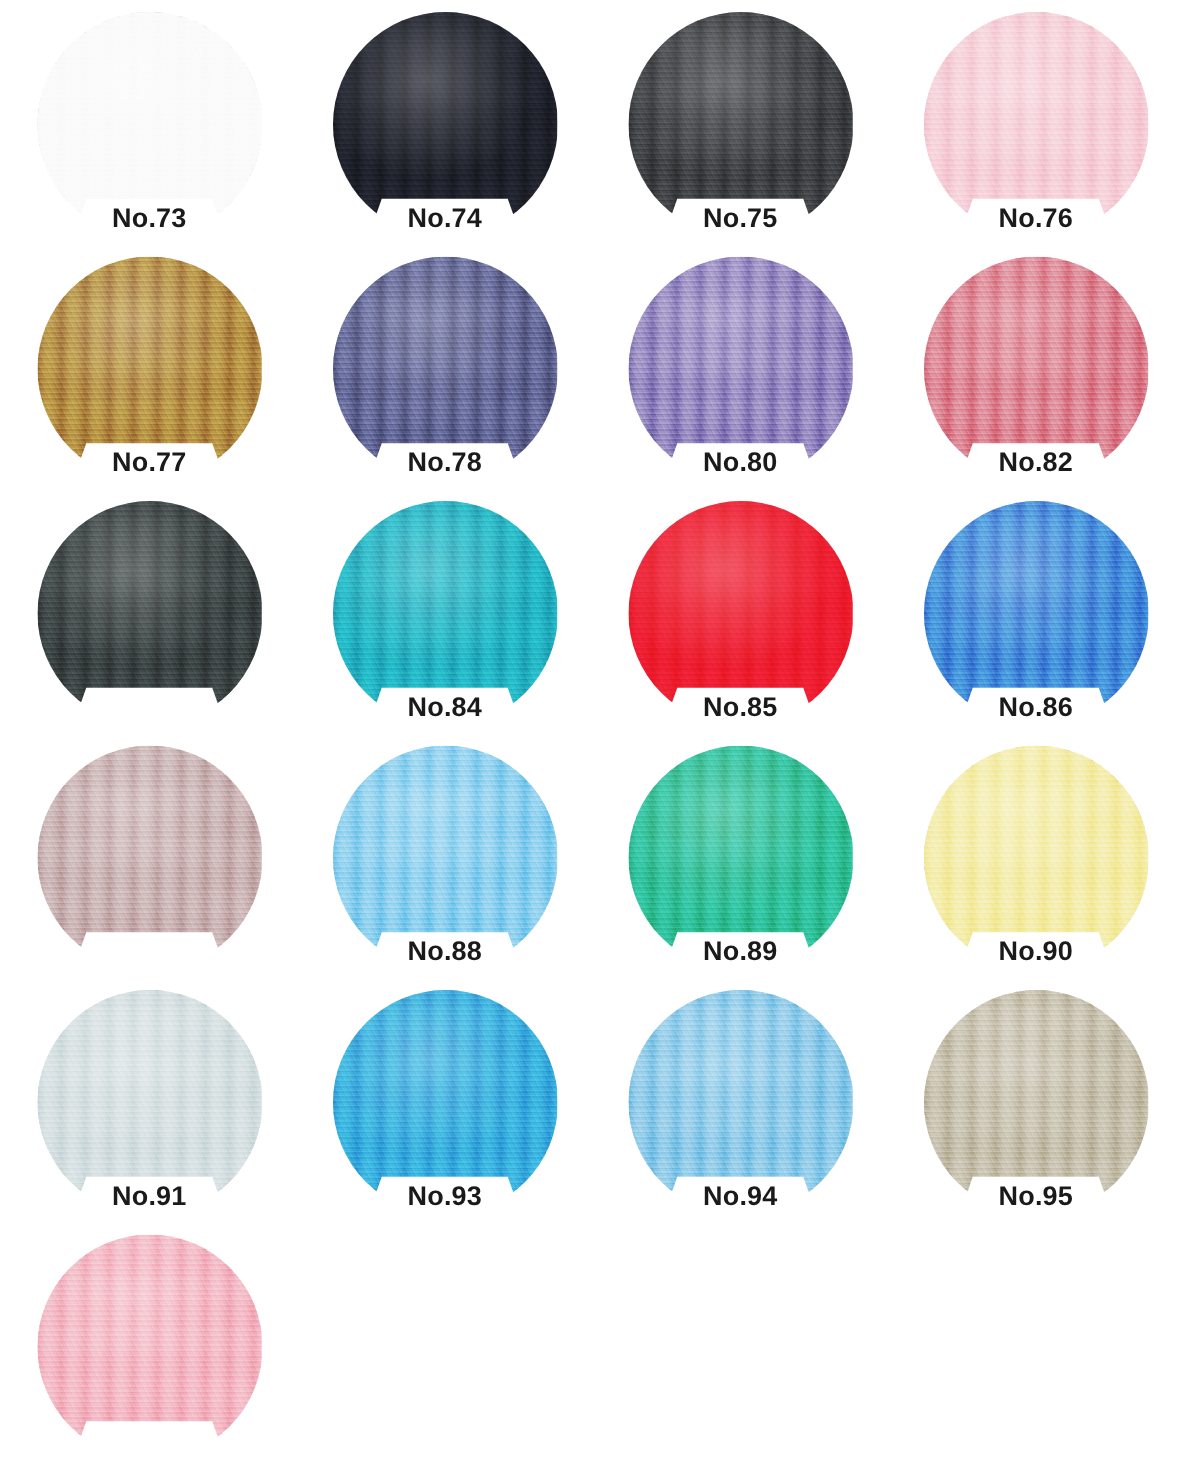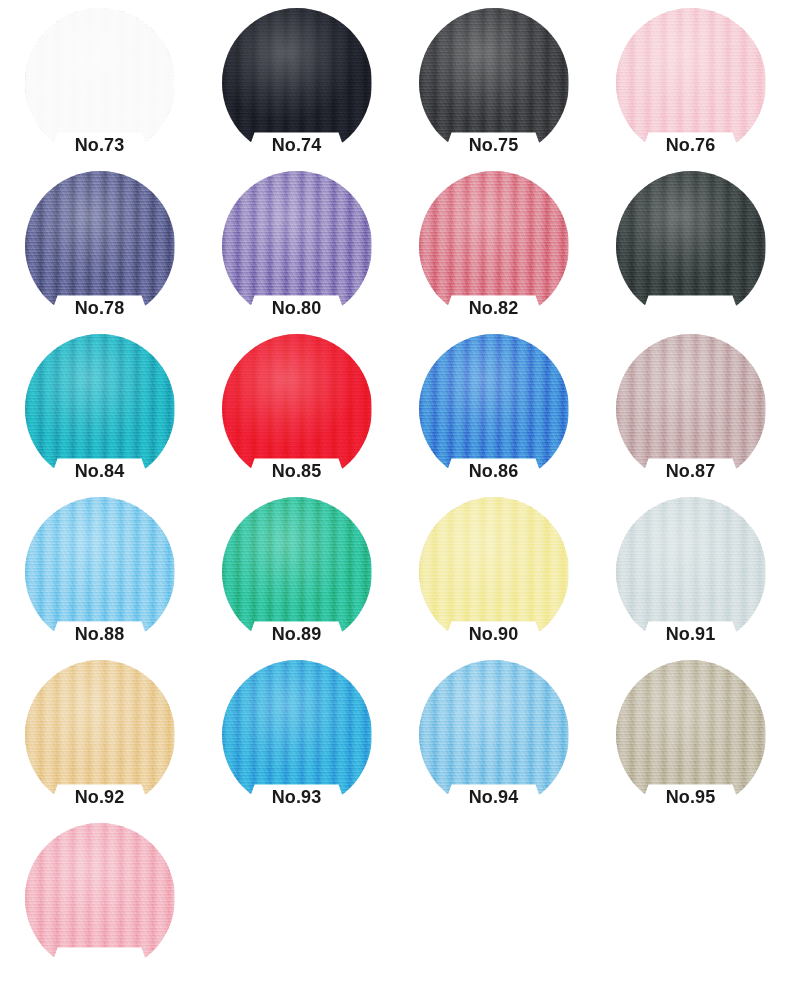--- a/index.html
+++ b/index.html
@@ -167,20 +167,29 @@
       <div class="swatch-disc">
         <div class="disc-base" style="background: rgb(246, 205, 214);"></div>
         <div class="disc-ribs"></div>
         <div class="disc-stitch"></div>
         <div class="disc-shade"></div>
       </div>
       <div class="swatch-label">No.76</div>
     </div>
     <div class="swatch-cell">
       <div class="swatch-disc">
+        <div class="disc-base" style="background: rgb(176, 136, 64);"></div>
+        <div class="disc-ribs"></div>
+        <div class="disc-stitch"></div>
+        <div class="disc-shade"></div>
+      </div>
+      <div class="swatch-label">No.77</div>
+    </div>
+    <div class="swatch-cell">
+      <div class="swatch-disc">
         <div class="disc-base" style="background: rgb(93, 97, 143);"></div>
         <div class="disc-ribs"></div>
         <div class="disc-stitch"></div>
         <div class="disc-shade"></div>
       </div>
       <div class="swatch-label">No.78</div>
     </div>
     <div class="swatch-cell">
       <div class="swatch-disc">
         <div class="disc-base" style="background: rgb(141, 127, 187);"></div>
@@ -234,21 +243,20 @@
       </div>
       <div class="swatch-label">No.86</div>
     </div>
     <div class="swatch-cell">
       <div class="swatch-disc">
         <div class="disc-base" style="background: rgb(199, 174, 175);"></div>
         <div class="disc-ribs"></div>
         <div class="disc-stitch"></div>
         <div class="disc-shade"></div>
       </div>
-      <div class="swatch-label">No.87</div>
     </div>
     <div class="swatch-cell">
       <div class="swatch-disc">
         <div class="disc-base" style="background: rgb(132, 205, 238);"></div>
         <div class="disc-ribs"></div>
         <div class="disc-stitch"></div>
         <div class="disc-shade"></div>
       </div>
       <div class="swatch-label">No.88</div>
     </div>
@@ -274,29 +282,20 @@
       <div class="swatch-disc">
         <div class="disc-base" style="background: rgb(211, 222, 224);"></div>
         <div class="disc-ribs"></div>
         <div class="disc-stitch"></div>
         <div class="disc-shade"></div>
       </div>
       <div class="swatch-label">No.91</div>
     </div>
     <div class="swatch-cell">
       <div class="swatch-disc">
-        <div class="disc-base" style="background: rgb(235, 207, 154);"></div>
-        <div class="disc-ribs"></div>
-        <div class="disc-stitch"></div>
-        <div class="disc-shade"></div>
-      </div>
-      <div class="swatch-label">No.92</div>
-    </div>
-    <div class="swatch-cell">
-      <div class="swatch-disc">
         <div class="disc-base" style="background: rgb(54, 171, 221);"></div>
         <div class="disc-ribs"></div>
         <div class="disc-stitch"></div>
         <div class="disc-shade"></div>
       </div>
       <div class="swatch-label">No.93</div>
     </div>
     <div class="swatch-cell">
       <div class="swatch-disc">
         <div class="disc-base" style="background: rgb(134, 199, 232);"></div>

